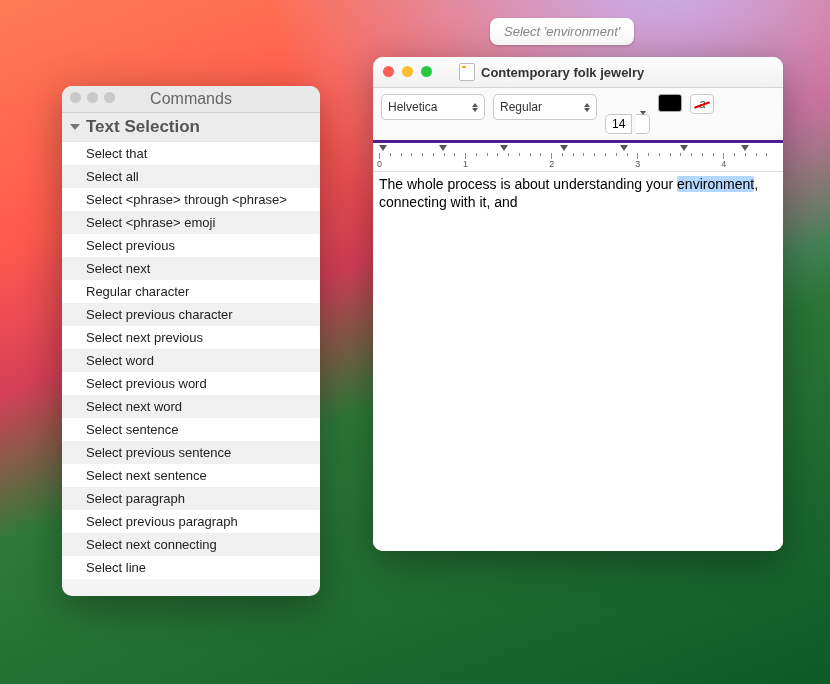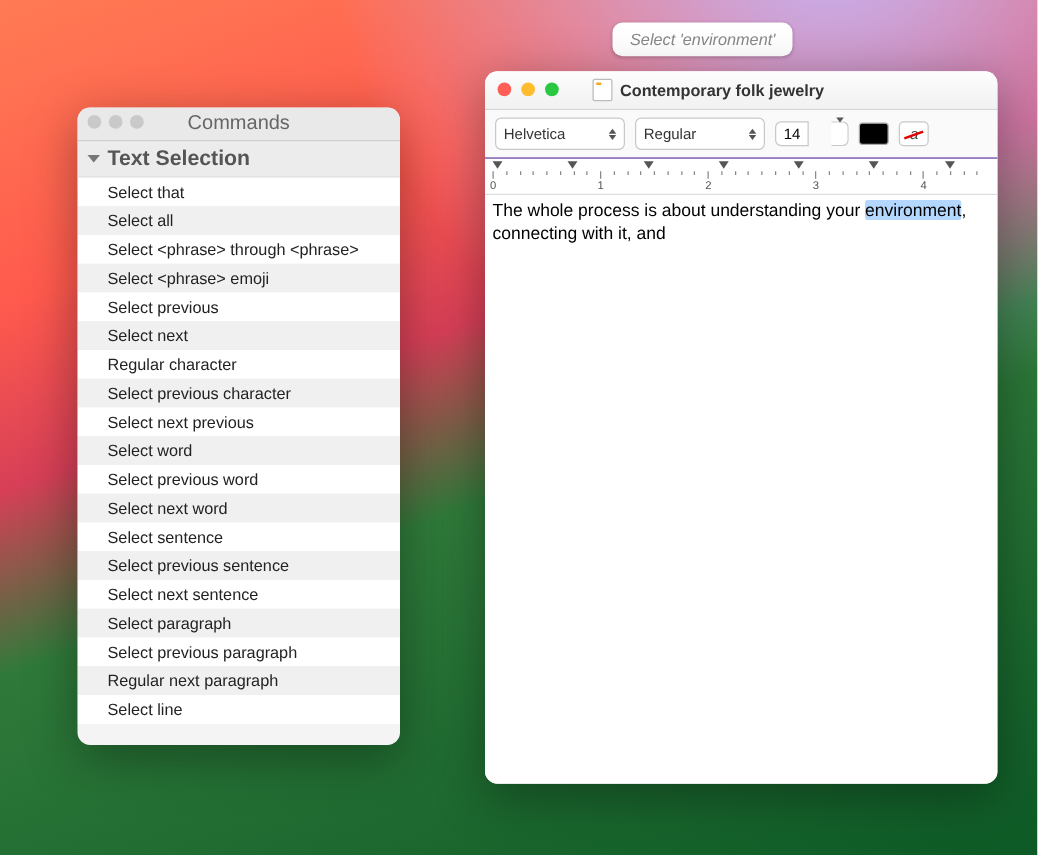--- a/index.html
+++ b/index.html
@@ -109,23 +109,23 @@
     white-space:nowrap;
     overflow:hidden;
     text-overflow:ellipsis;
   }
   .cmd-item:nth-child(even){ background:#f0f0f0; }
   .cmd-item:nth-child(odd){ background:#ffffff; }
 
   
   .textedit-window {
     top: 57px;
-    left: 388px;
+    left: 373px;
     width: 410px;
-    height: 570px;
+    height: 494px;
   }
   .te-titlebar {
     height: 30px;
     background: linear-gradient(#fdfdfd,#f1f1f1);
     border-bottom: 1px solid #d6d6d6;
     display:flex;
     align-items:center;
     position:relative;
   }
   .te-traffic { position:absolute; left:10px; top:9px; display:flex; gap:8px; }
@@ -134,40 +134,40 @@
   .dot.green{background:#28c840;}
   .te-title-wrap { margin-left:86px; display:flex; align-items:center; gap:6px; }
   .doc-icon {
     width:14px;height:16px;background:#fff;border:1px solid #bbb;border-radius:2px;position:relative;
   }
   .doc-icon::before{content:"";position:absolute;top:2px;left:2px;width:4px;height:2px;background:#f5a623;}
   .te-title { font-size:13px; font-weight:600; color:#333; }
 
   .toolbar {
     display:flex;
-    align-items:center;
+    align-items:flex-start;
     gap:8px;
     padding:6px 8px;
     background:#fafafa;
-    border-bottom:1px solid #4c1d95;
+    border-bottom:3px solid #4c1d95;
   }
   .combo {
     display:flex;align-items:center;justify-content:space-between;
     background:#fff;border:1px solid #c8c8c8;border-radius:5px;
     font-size:12px;color:#333;padding:2px 6px;height:20px;
   }
   .combo .updown {
     display:flex;flex-direction:column;margin-left:6px;
   }
   .updown span{width:0;height:0;border-left:3px solid transparent;border-right:3px solid transparent;}
   .updown .u{border-bottom:4px solid #555;margin-bottom:1px;}
   .updown .d{border-top:4px solid #555;}
   .combo.font{width:90px;}
   .combo.style{width:90px;}
-  .sizebox{display:flex;align-items:center;gap:18px;}
+  .sizebox{display:flex;align-items:center;gap:4px;margin-top:20px;}
   .sizebox .num{border:1px solid #c8c8c8;border-radius:5px 0 0 5px;background:#fff;font-size:12px;padding:2px 6px;height:20px;box-sizing:border-box;display:flex;align-items:center;}
   .sizebox .stepper{border:1px solid #c8c8c8;border-left:none;border-radius:0 5px 5px 0;background:#fff;height:20px;width:14px;display:flex;align-items:center;justify-content:center;box-sizing:border-box;}
   .swatch{width:22px;height:16px;background:#000;border-radius:3px;border:1px solid #aaa;}
   .redstrike{
     width:22px;height:18px;border:1px solid #c8c8c8;border-radius:4px;background:#fff;position:relative;display:flex;align-items:center;justify-content:center;font-style:italic;font-size:12px;color:#444;
   }
   .redstrike::after{content:"";position:absolute;left:3px;right:3px;top:50%;height:2px;background:#e10000;transform:rotate(-20deg);}
 
   .ruler{
     height:28px;background:#fff;border-bottom:1px solid #ddd;position:relative;font-size:9px;color:#555;
@@ -215,21 +215,21 @@
         <div class="cmd-item">Select previous character</div>
         <div class="cmd-item">Select next previous</div>
         <div class="cmd-item">Select word</div>
         <div class="cmd-item">Select previous word</div>
         <div class="cmd-item">Select next word</div>
         <div class="cmd-item">Select sentence</div>
         <div class="cmd-item">Select previous sentence</div>
         <div class="cmd-item">Select next sentence</div>
         <div class="cmd-item">Select paragraph</div>
         <div class="cmd-item">Select previous paragraph</div>
-        <div class="cmd-item">Regular next paragraph</div>
+        <div class="cmd-item">Select next connecting</div>
         <div class="cmd-item">Select line</div>
       </div>
   </div>
 
   <div class="window textedit-window">
     <div class="te-titlebar">
       <div class="te-traffic">
         <div class="dot red"></div>
         <div class="dot yellow"></div>
         <div class="dot green"></div>

